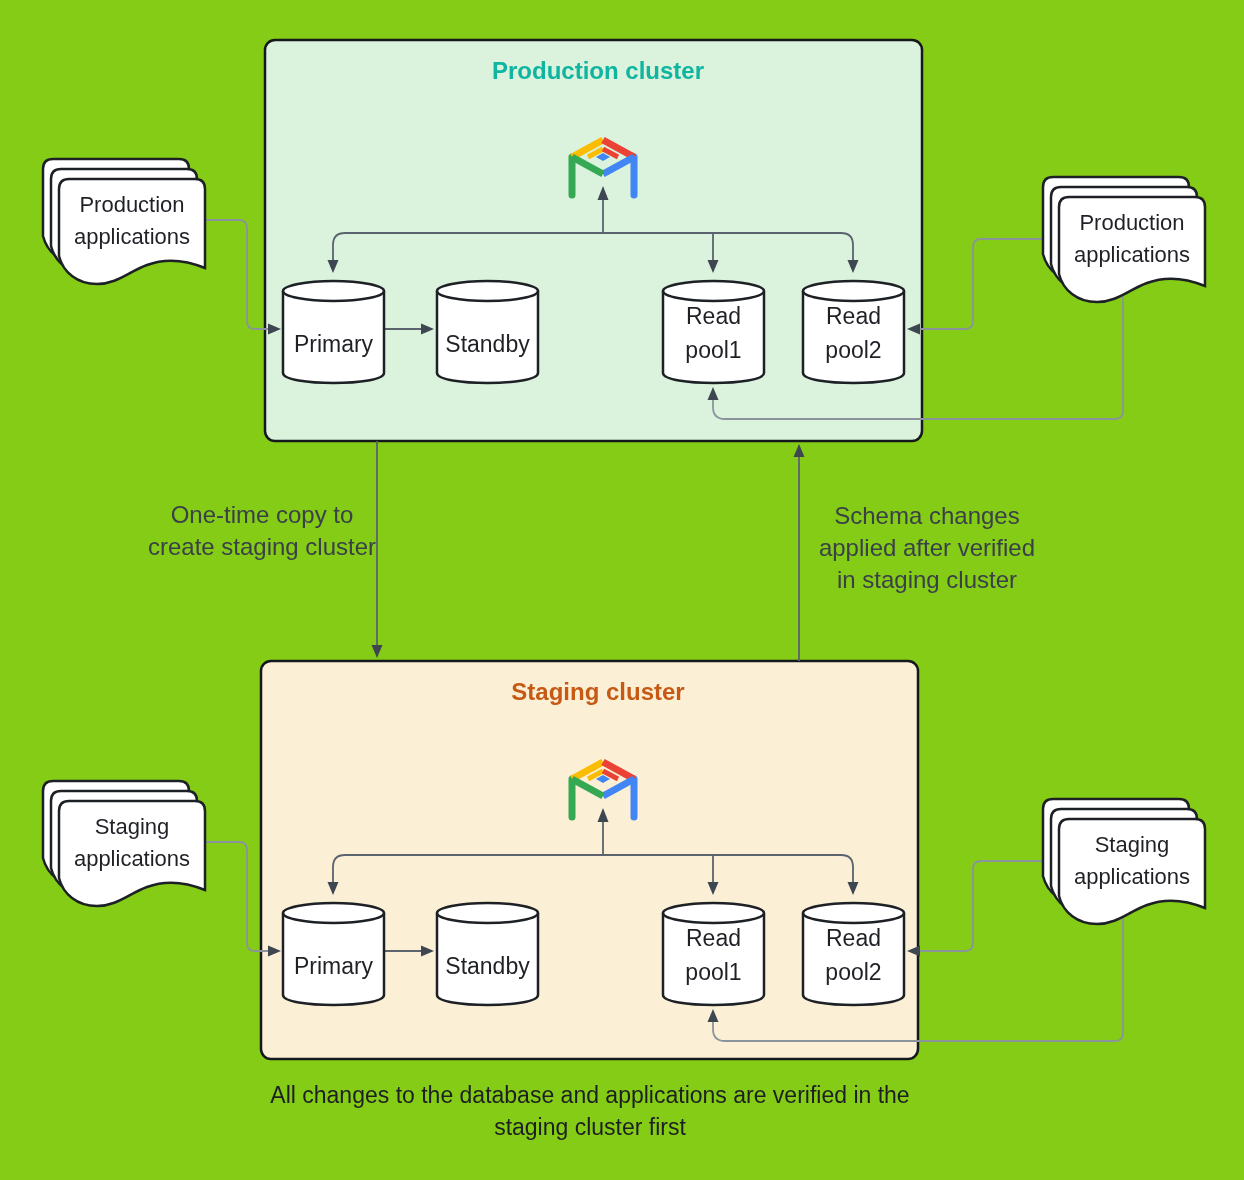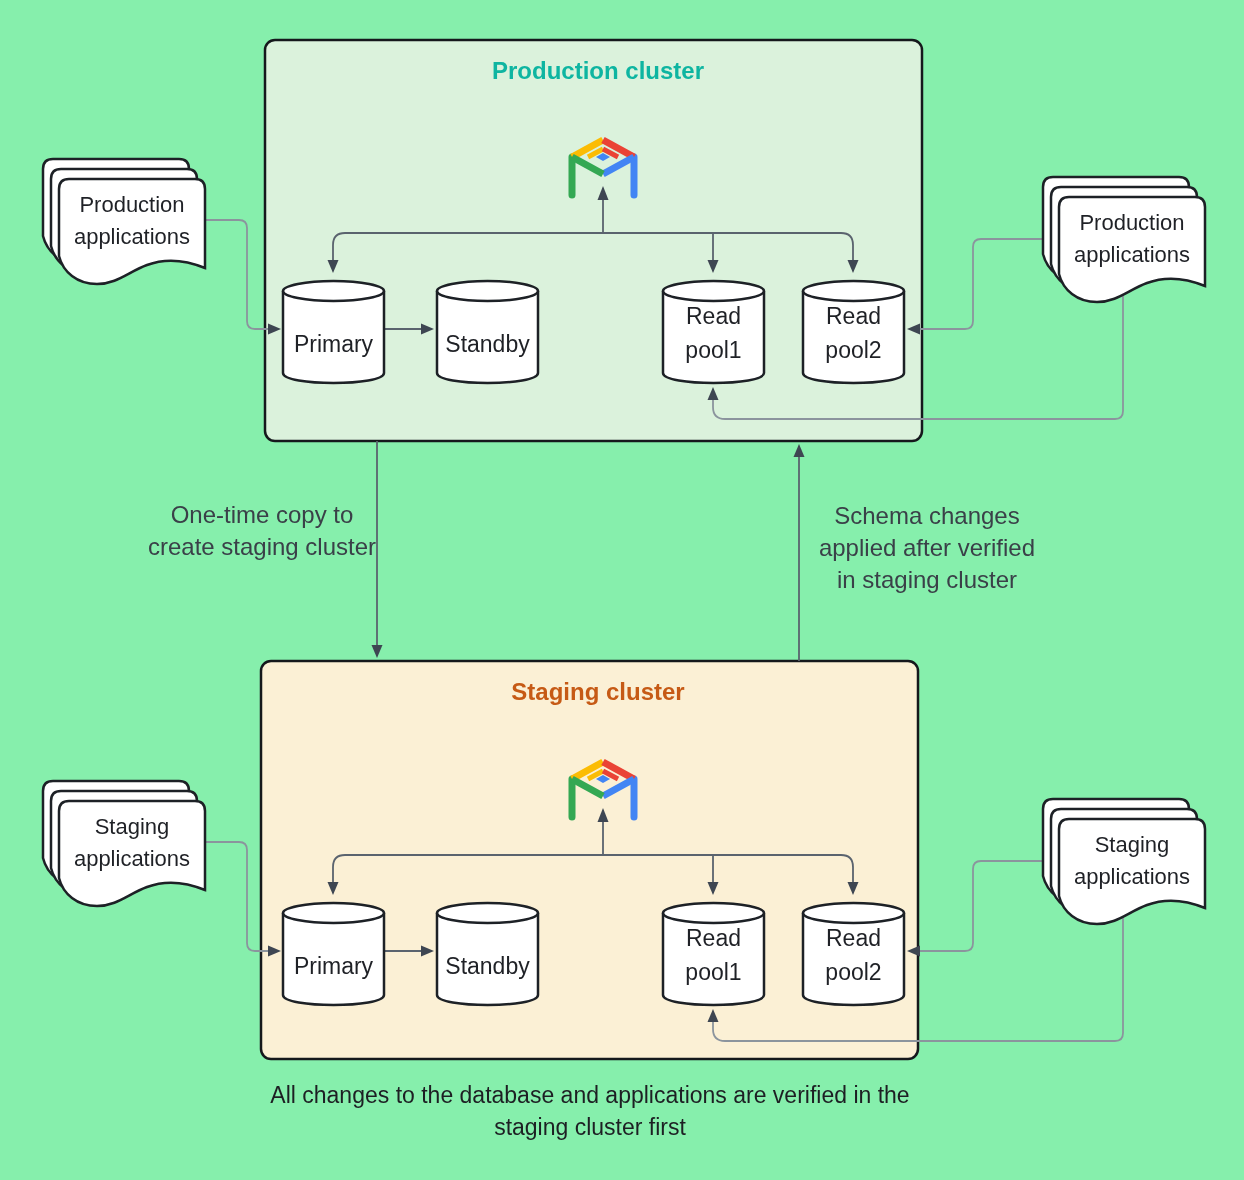--- a/index.html
+++ b/index.html
@@ -1,16 +1,16 @@
 <!DOCTYPE html>
 <html><head>
 <meta charset="utf-8">
 <style>
   html,body { margin:0; padding:0; background:#ffffff; }
-  .stage { position:relative; width:1244px; height:1180px; background:#86efac;
+  .stage { position:relative; width:1244px; height:1180px; background:#84cc16;
            font-family:"Liberation Sans", sans-serif; }
   svg { display:block; }
   .box     { stroke:#15181c; stroke-width:2.5; }
   .cyl     { fill:#ffffff; stroke:#1d2126; stroke-width:2.5; }
   .doc     { fill:#ffffff; stroke:#1d2126; stroke-width:2.5; }
   .con     { fill:none; stroke:#8b949d; stroke-width:1.8; }
   .tree    { fill:none; stroke:#5a636e; stroke-width:1.8; }
   .ah      { fill:#3e4652; stroke:none; }
   text     { font-family:"Liberation Sans", sans-serif; }
   .title   { font-size:24px; font-weight:bold; text-anchor:middle; }

